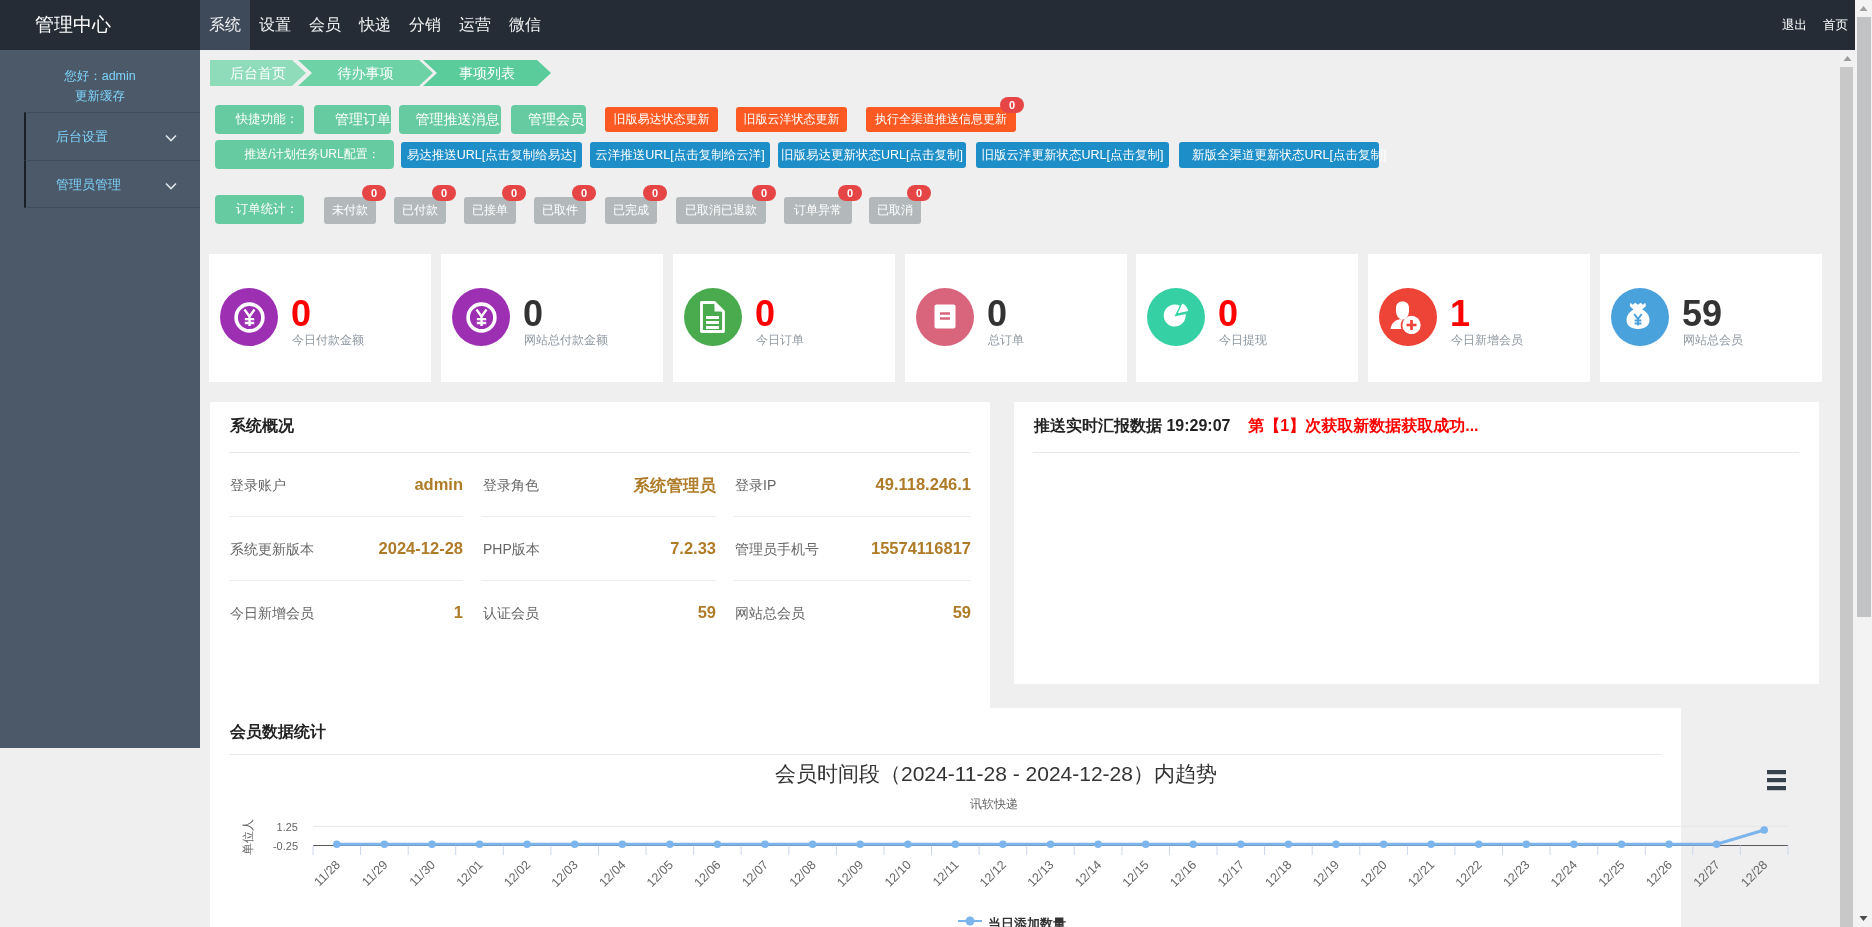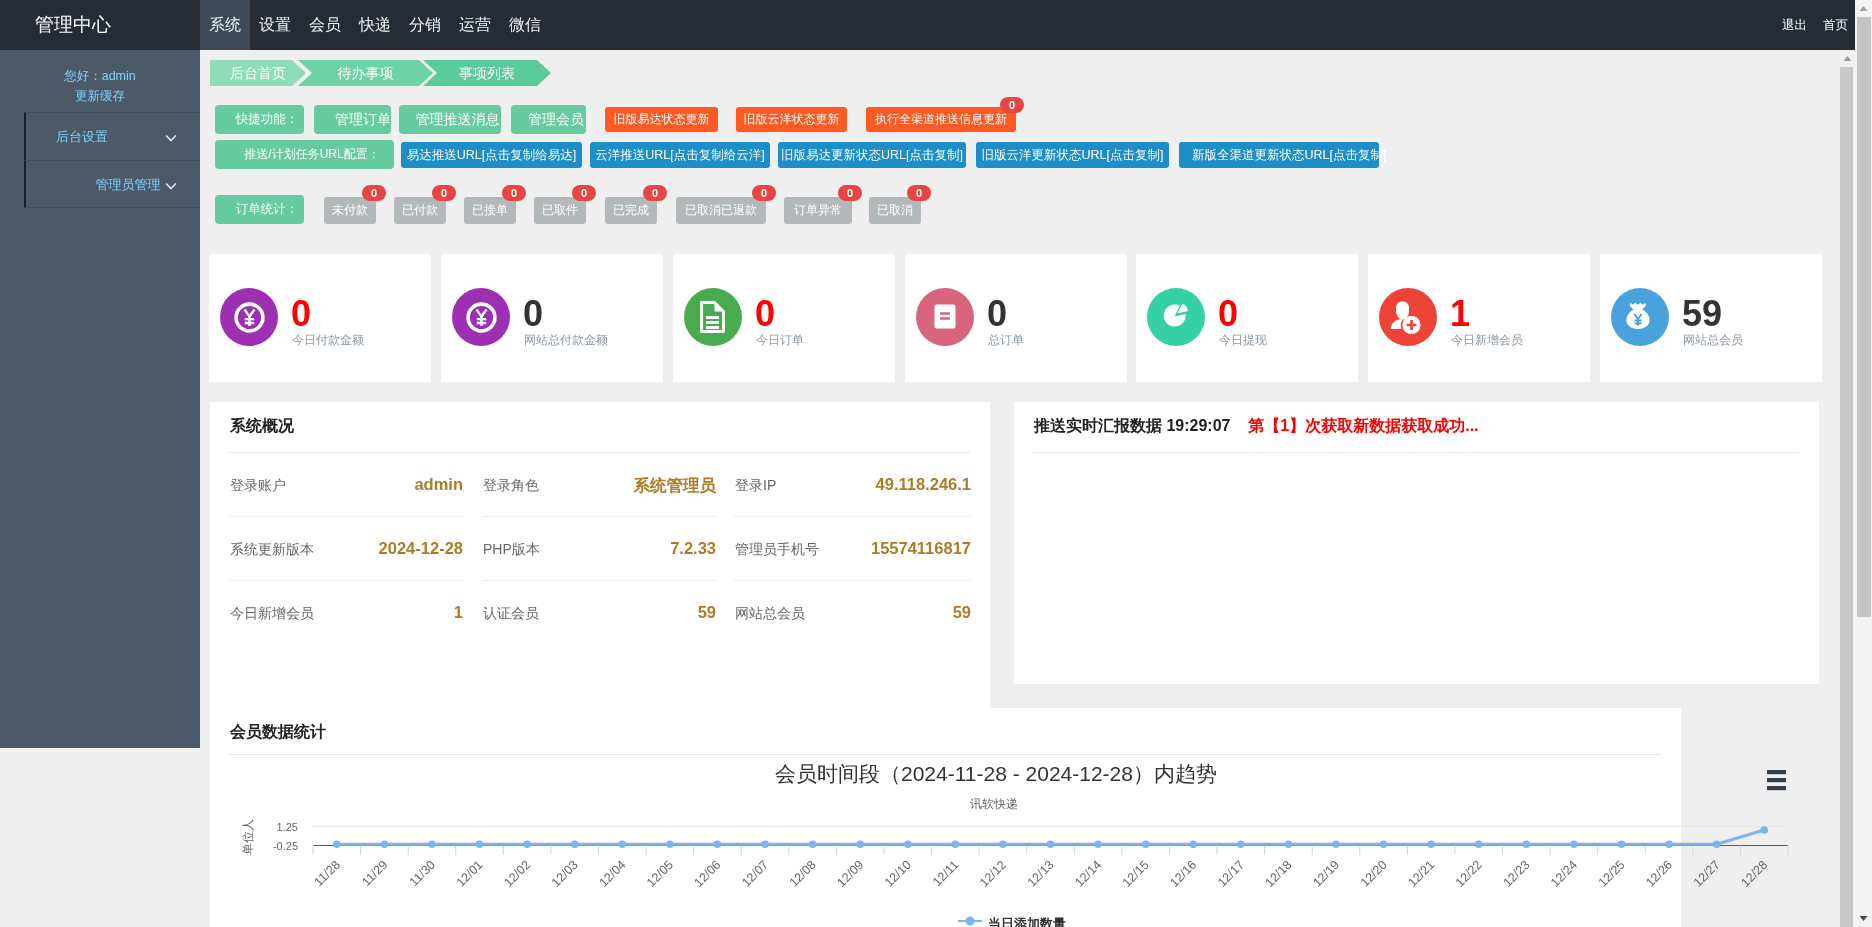--- a/index.html
+++ b/index.html
@@ -9,21 +9,21 @@
 #topbar{position:absolute;left:0;top:0;width:1855px;height:50px;background:#262c36;}
 #logo{position:absolute;left:35px;top:0;line-height:50px;color:#fff;font-size:19px;}
 .nav{position:absolute;top:0;height:50px;line-height:50px;text-align:center;color:#f2f2f2;font-size:16px;width:50px;}
 .nav.active{background:#3e4a59;}
 .tr{position:absolute;top:0;line-height:50px;color:#fff;font-size:12.5px;}
 
 #sidebar{position:absolute;left:0;top:50px;width:200px;height:698px;background:#4c5968;color:#7dd3fc;}
 #hello{position:absolute;top:16px;width:100%;text-align:center;font-size:12.5px;line-height:20px;}
 #menu{position:absolute;top:62px;width:100%;padding-left:24px;}
 .mitem{height:48px;line-height:48px;border-top:1px solid #414d5b;border-left:2px solid #1a1f26;padding-left:30px;font-size:13px;position:relative;}
-.mitem:last-child{border-bottom:1px solid #414d5b;text-align:center;}
+.mitem:last-child{border-bottom:1px solid #414d5b;}
 .mitem svg{position:absolute;right:22px;top:18px;}
 
 .crumb{position:absolute;top:60px;height:26px;line-height:26px;color:#fff;font-size:14px;text-align:center;}
 #c1{left:210px;width:96px;background:#8edcba;clip-path:polygon(0 0,calc(100% - 14px) 0,100% 50%,calc(100% - 14px) 100%,0 100%);padding:0 12px;}
 #c2{left:298px;width:135px;background:#6ed2a7;clip-path:polygon(0 0,calc(100% - 14px) 0,100% 50%,calc(100% - 14px) 100%,0 100%,14px 50%);padding:0 14px;}
 #c3{left:423px;width:128px;background:#5acb9a;clip-path:polygon(0 0,calc(100% - 14px) 0,100% 50%,calc(100% - 14px) 100%,0 100%,14px 50%);padding:0 14px;}
 
 .btn{position:absolute;color:#fff;font-size:14px;text-align:center;border-radius:4px;white-space:nowrap;}
 .g{background:#66cba0;height:29px;line-height:29px;padding-left:15px;}
 .o{background:#fd5a23;height:25px;line-height:25px;border-radius:3px;font-size:12px;}

